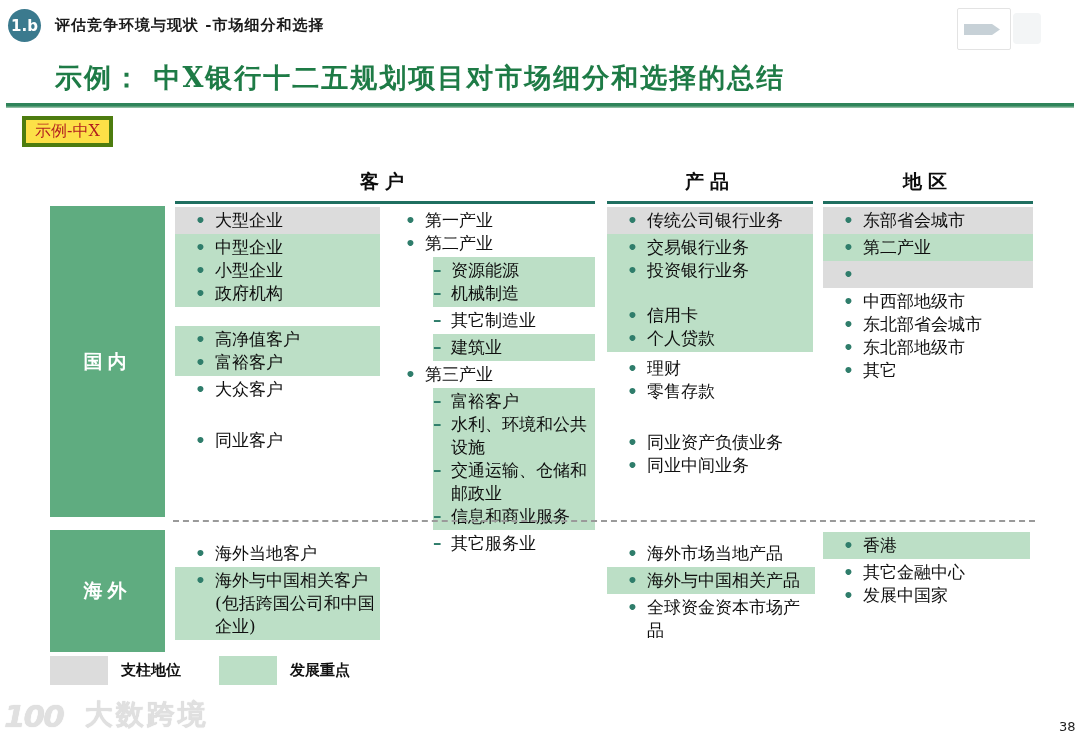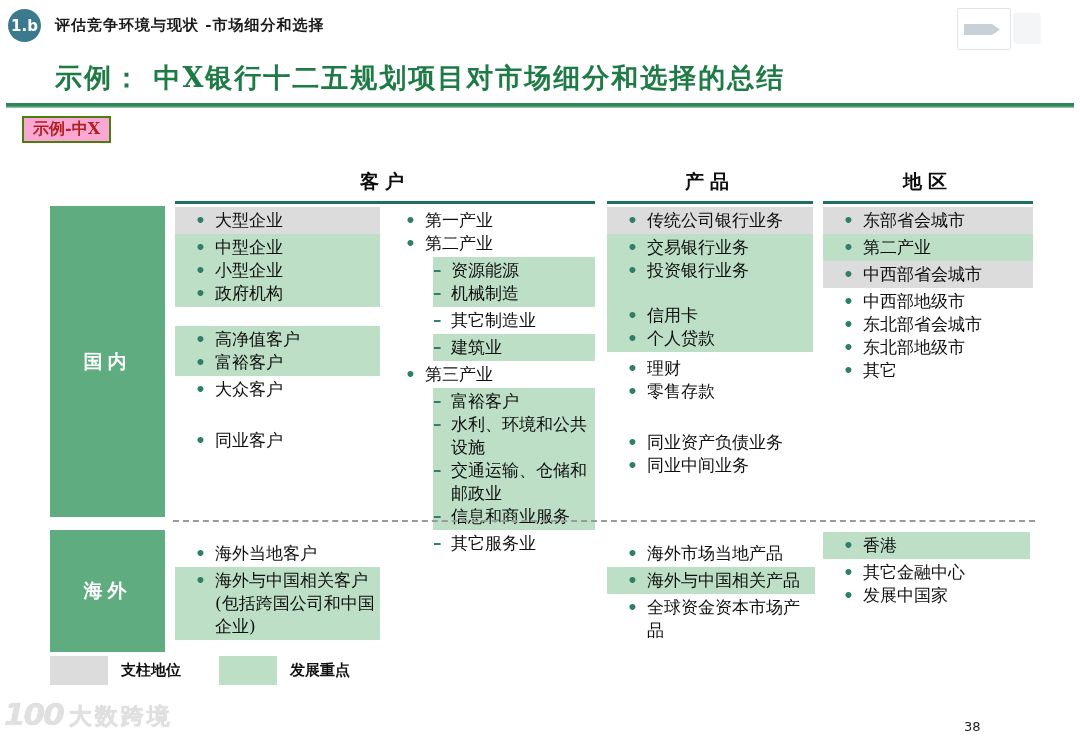--- a/index.html
+++ b/index.html
@@ -13,22 +13,22 @@
   .breadcrumb{position:absolute;left:55px;top:16px;font-size:15px;font-weight:bold;color:#1a1a1a;letter-spacing:1px;}
   .logo-box{position:absolute;left:957px;top:8px;width:52px;height:40px;background:#fff;border:1px solid #e3e3e3;border-radius:2px;}
   .logo-pill{position:absolute;left:6px;top:15px;width:36px;height:11px;background:#c7d1d7;
              clip-path:polygon(0 0,78% 0,100% 50%,78% 100%,0 100%);}
   .logo-ghost{position:absolute;left:1013px;top:13px;width:28px;height:31px;background:#f3f5f6;border-radius:4px;}
 
   .title{position:absolute;left:55px;top:60px;width:990px;font-size:27px;font-weight:bold;
          color:var(--title-green);letter-spacing:2px;}
   .title-rule{position:absolute;left:6px;top:103px;width:1068px;height:5px;
          background:linear-gradient(to bottom,#2f845a 0,#2f845a 55%,#a9ceb7 100%);}
-  .example-tag{position:absolute;left:22px;top:116px;padding:1px 9px;border:2px solid #4d7c0f;
-         color:#b21f1f;font-size:16px;font-weight:bold;background:#f9a8d4;}
+  .example-tag{position:absolute;left:22px;top:116px;padding:1px 9px;border:4px solid #4d7c0f;
+         color:#b21f1f;font-size:16px;font-weight:normal;background:#fde047;}
 
   
   .col-header{position:absolute;top:169px;text-align:center;font-size:19px;font-weight:bold;color:#0d0d0d;letter-spacing:6px;}
   .h-cust{left:175px;width:420px;}
   .h-prod{left:607px;width:206px;}
   .h-reg{left:823px;width:210px;}
   .rule{position:absolute;top:201px;height:3px;background:var(--rule-dark);}
   .r-cust{left:175px;width:420px;}
   .r-prod{left:607px;width:206px;}
   .r-reg{left:823px;width:210px;}
@@ -68,26 +68,26 @@
   
   .legend{position:absolute;left:50px;top:656px;display:flex;align-items:center;}
   .swatch{width:58px;height:29px;}
   .sw-gray{background:var(--hl-gray);}
   .sw-green{background:var(--hl-green);margin-left:38px;}
   .legend-label{margin-left:13px;font-size:15px;font-weight:bold;color:#111;}
 
   
   .brand{position:absolute;left:290px;top:712px;width:420px;text-align:center;font-variant:small-caps;
          font-size:18px;letter-spacing:1px;color:var(--footer-green);}
-  .pageno{position:absolute;left:964px;top:719px;font-size:13px;color:#222;
+  .pageno{position:absolute;left:1059px;top:719px;font-size:13px;color:#222;
           font-family:"DejaVu Sans","Liberation Sans",sans-serif;}
   .watermark{position:absolute;left:4px;top:696px;display:flex;align-items:flex-end;
              font-family:"DejaVu Sans","Liberation Sans",sans-serif;font-weight:bold;color:#e0e0e0;}
   .wm-logo{font-size:31px;font-style:italic;letter-spacing:-2px;text-shadow:0 0 1px #cfcfcf;}
-  .wm-text{font-size:23px;letter-spacing:3px;margin-left:6px;text-shadow:0 0 1px #cfcfcf;}
+  .wm-text{font-size:28px;letter-spacing:3px;margin-left:22px;text-shadow:0 0 1px #cfcfcf;}
 </style>
 </head>
 <body>
 
 <div class="slide">
 
   <div class="badge">1.b</div>
   <div class="breadcrumb">评估竞争环境与现状 -市场细分和选择</div>
   <div class="logo-box">
     <div class="logo-pill"></div>
@@ -275,21 +275,20 @@
     </div>
     <div class="group g-pad hl-green">
       <div class="li">
           <span class="mk">•</span>
           <span class="lb">第二产业</span>
         </div>
     </div>
     <div class="group g-pad hl-gray">
       <div class="li">
           <span class="mk">•</span>
-          <span class="lb">中西部省会城市</span>
         </div>
     </div>
     <div class="group g-pad hl-none">
       <div class="li">
           <span class="mk">•</span>
           <span class="lb">中西部地级市</span>
         </div>
       <div class="li">
           <span class="mk">•</span>
           <span class="lb">东北部省会城市</span>

